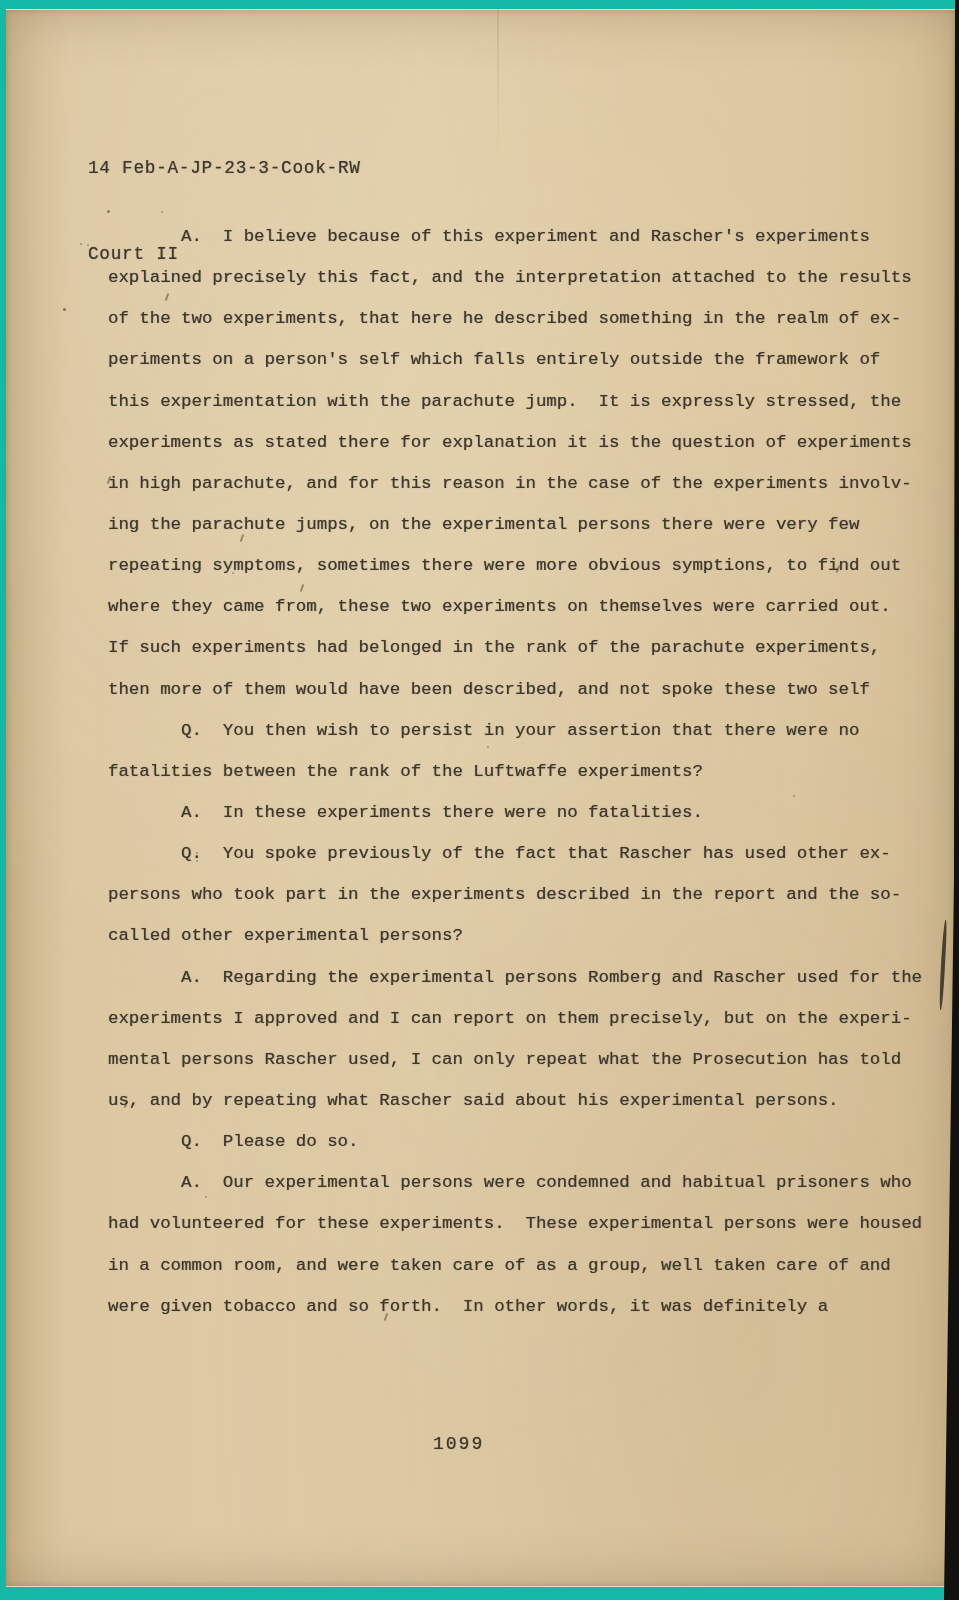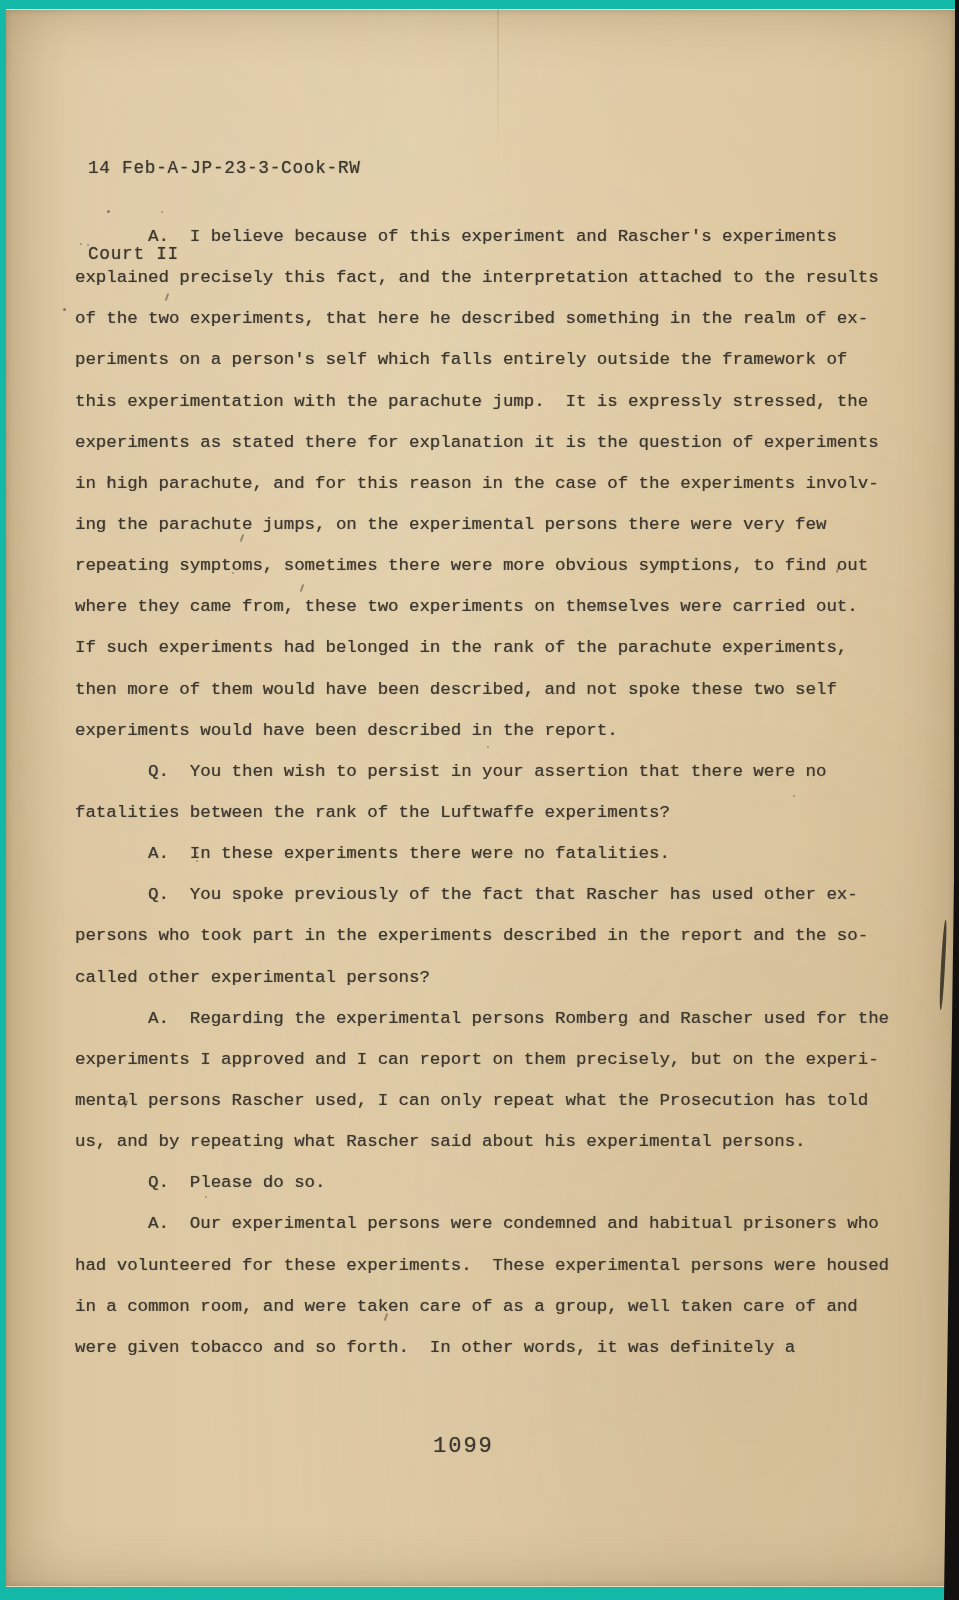--- a/index.html
+++ b/index.html
@@ -48,25 +48,25 @@
     position:absolute;left:88px;top:97px;
     font-size:17.6px;line-height:28.5px;letter-spacing:0.8px;
     white-space:pre;
   }
   .body{
     position:absolute;left:75px;top:216px;
     font-size:17.4px;
   }
   .tline{
     white-space:pre;
-    line-height:41.15px;height:41.15px;
+    line-height:41.15px;height:41.15px;margin-left:33px;
   }
   .pageno{
     position:absolute;left:433px;top:1434px;
-    font-size:22px;letter-spacing:2px;
+    font-size:18px;letter-spacing:2px;
   }
   .speck{
     position:absolute;
     background:rgba(58,50,38,0.55);
     border-radius:50%;
   }
   .dot{width:3px;height:3px;}
   .dot-sm{width:2px;height:2px;background:rgba(58,50,38,0.4);}
   .tick{width:2px;height:8px;border-radius:1px;transform:rotate(20deg);background:rgba(58,50,38,0.45);}
 </style>
@@ -110,21 +110,20 @@
       <div class="tline">of the two experiments, that here he described something in the realm of ex-</div>
       <div class="tline">periments on a person's self which falls entirely outside the framework of</div>
       <div class="tline">this experimentation with the parachute jump.  It is expressly stressed, the</div>
       <div class="tline">experiments as stated there for explanation it is the question of experiments</div>
       <div class="tline">in high parachute, and for this reason in the case of the experiments involv-</div>
       <div class="tline">ing the parachute jumps, on the experimental persons there were very few</div>
       <div class="tline">repeating symptoms, sometimes there were more obvious symptions, to find out</div>
       <div class="tline">where they came from, these two experiments on themselves were carried out.</div>
       <div class="tline">If such experiments had belonged in the rank of the parachute experiments,</div>
       <div class="tline">then more of them would have been described, and not spoke these two self</div>
-      <div class="tline">experiments would have been described in the report.</div>
       <div class="tline">       Q.  You then wish to persist in your assertion that there were no</div>
       <div class="tline">fatalities between the rank of the Luftwaffe experiments?</div>
       <div class="tline">       A.  In these experiments there were no fatalities.</div>
       <div class="tline">       Q.  You spoke previously of the fact that Rascher has used other ex-</div>
       <div class="tline">persons who took part in the experiments described in the report and the so-</div>
       <div class="tline">called other experimental persons?</div>
       <div class="tline">       A.  Regarding the experimental persons Romberg and Rascher used for the</div>
       <div class="tline">experiments I approved and I can report on them precisely, but on the experi-</div>
       <div class="tline">mental persons Rascher used, I can only repeat what the Prosecution has told</div>
       <div class="tline">us, and by repeating what Rascher said about his experimental persons.</div>

